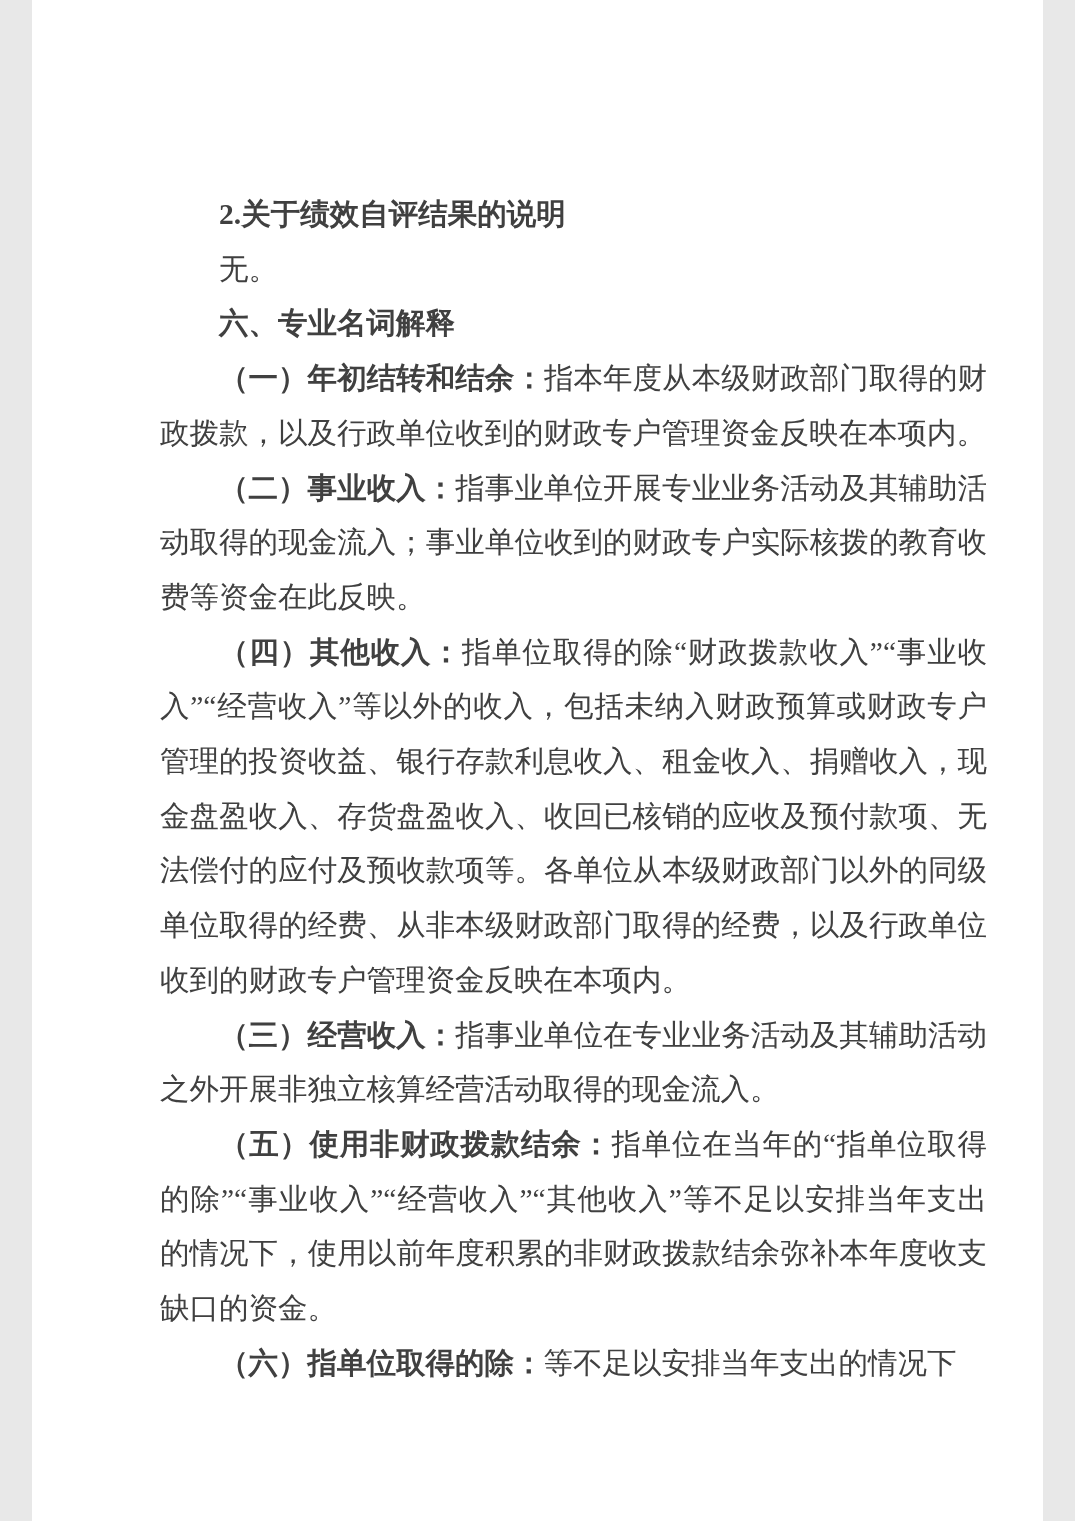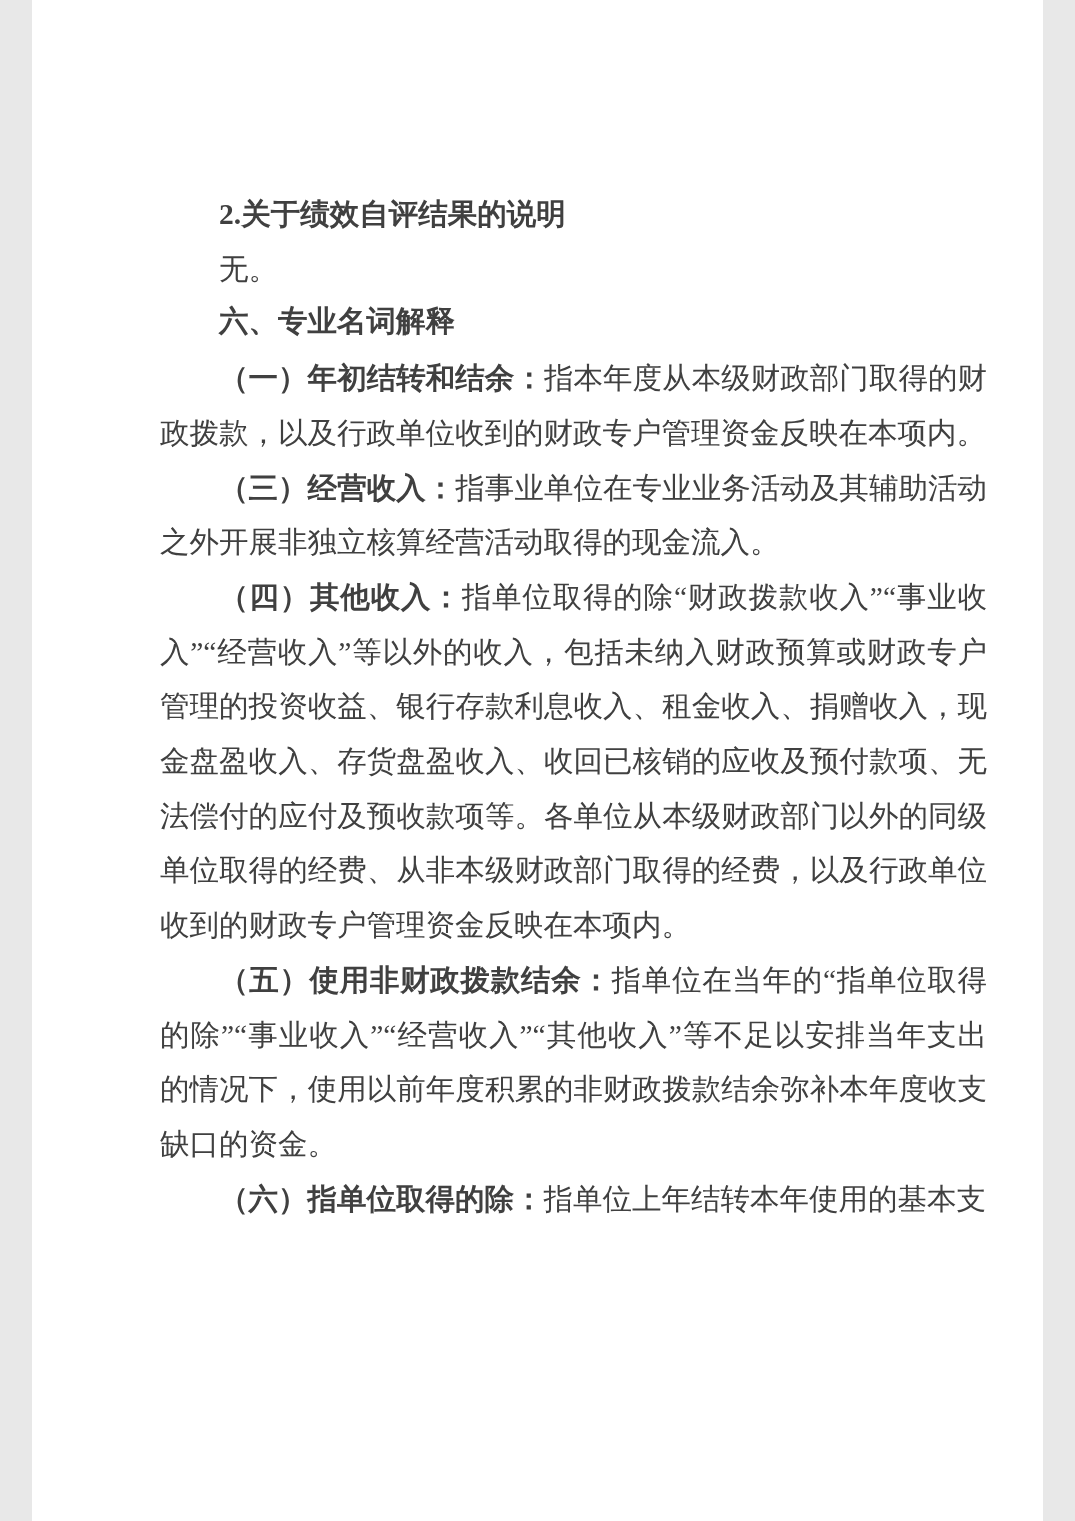--- a/index.html
+++ b/index.html
@@ -34,43 +34,44 @@
   .content p {
     margin: 0;
     padding: 0;
     text-indent: 59px;
   }
   .heading-numbered {
     font-weight: bold;
   }
   .heading-section {
     font-weight: bold;
-    font-family: Liberation Mono, monospace;
+    font-family: Liberation Serif, serif;
   }
   .term {
     font-weight: bold;
   }
 </style>
 </head>
 <body>
 
 <div class="page">
   <div class="content">
 
     <p class="heading-numbered">2.关于绩效自评结果的说明</p>
 
     <p>无。</p>
 
     <p class="heading-section">六、专业名词解释</p>
 
     <p><span class="term">（一）年初结转和结余：</span><span>指本年度从本级财政部门取得的财政拨款，以及行政单位收到的财政专户管理资金反映在本项内。</span></p>
 
+    <p><span class="term">（二）事业收入：</span><span>指事业单位开展专业业务活动及其辅助活动取得的现金流入；事业单位收到的财政专户实际核拨的教育收费等资金在此反映。</span></p>
+
+    <p><span class="term">（四）其他收入：</span><span>指单位取得的除“财政拨款收入”“事业收入”“经营收入”等以外的收入，包括未纳入财政预算或财政专户管理的投资收益、银行存款利息收入、租金收入、捐赠收入，现金盘盈收入、存货盘盈收入、收回已核销的应收及预付款项、无法偿付的应付及预收款项等。各单位从本级财政部门以外的同级单位取得的经费、从非本级财政部门取得的经费，以及行政单位收到的财政专户管理资金反映在本项内。</span></p>
 
     <p><span class="term">（三）经营收入：</span><span>指事业单位在专业业务活动及其辅助活动之外开展非独立核算经营活动取得的现金流入。</span></p>
 
-    <p><span class="term">（四）其他收入：</span><span>指单位取得的除“财政拨款收入”“事业收入”“经营收入”等以外的收入，包括未纳入财政预算或财政专户管理的投资收益、银行存款利息收入、租金收入、捐赠收入，现金盘盈收入、存货盘盈收入、收回已核销的应收及预付款项、无法偿付的应付及预收款项等。各单位从本级财政部门以外的同级单位取得的经费、从非本级财政部门取得的经费，以及行政单位收到的财政专户管理资金反映在本项内。</span></p>
-
     <p><span class="term">（五）使用非财政拨款结余：</span><span>指单位在当年的“指单位取得的除”“事业收入”“经营收入”“其他收入”等不足以安排当年支出的情况下，使用以前年度积累的非财政拨款结余弥补本年度收支缺口的资金。</span></p>
 
-    <p><span class="term">（六）指单位取得的除：</span><span>指单位上年结转本年使用的基本支</span></p>
+    <p><span class="term">（六）指单位取得的除：</span><span>等不足以安排当年支出的情况下</span></p>
 
   </div>
 </div>
 
 </body></html>

